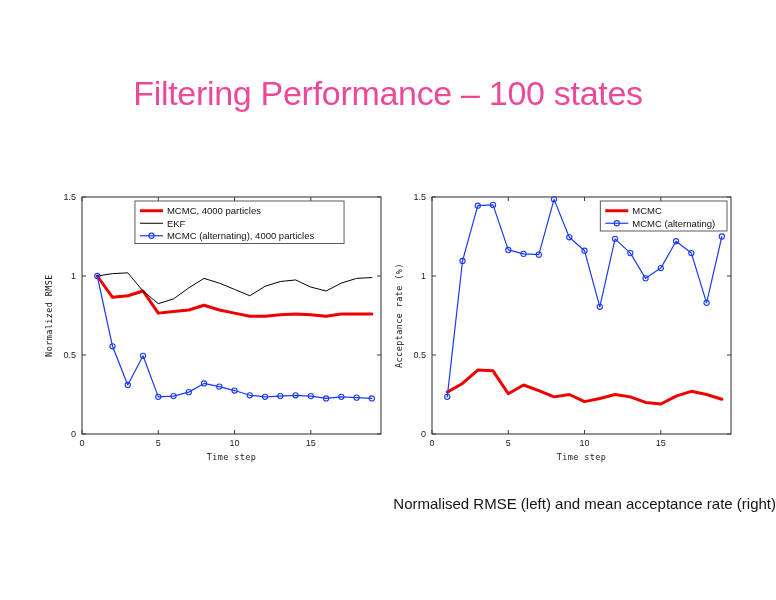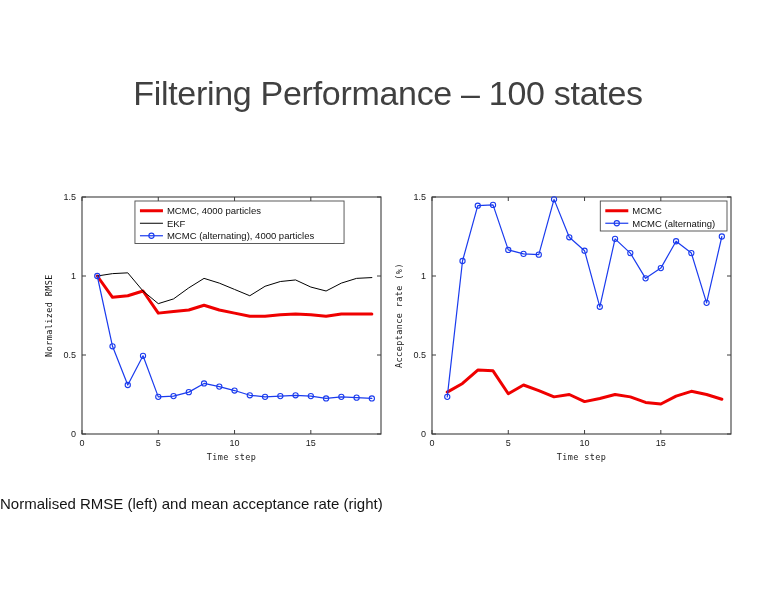--- a/index.html
+++ b/index.html
@@ -22,21 +22,21 @@
   .slide-title {
     position: absolute;
     left: 0;
     right: 0;
     top: 74px;
     text-align: center;
     font-family: "Liberation Sans", sans-serif;
     font-size: 34px;
     font-weight: 400;
     letter-spacing: -0.3px;
-    color: #404040;
+    color: #ec4899;
     white-space: nowrap;
   }
   .figure-area {
     position: absolute;
     left: 38px;
     top: 180px;
     width: 700px;
     height: 290px;
   }
   .chart-panel {
@@ -48,23 +48,23 @@
   #chart-left-panel  { left: 0px; }
   #chart-right-panel { left: 350px; }
   .chart-svg {
     display: block;
     width: 350px;
     height: 290px;
   }
   .caption {
     position: absolute;
     left: 0;
-    right: 16px;
+    right: 0;
     top: 495px;
-    text-align: left;
+    text-align: right;
     font-family: "Liberation Sans", sans-serif;
     font-size: 15px;
     color: #141414;
   }
   text.axis-num {
     font-family: "Liberation Sans", sans-serif;
     font-size: 9px;
     fill: #1a1a1a;
   }
   text.axis-title {

